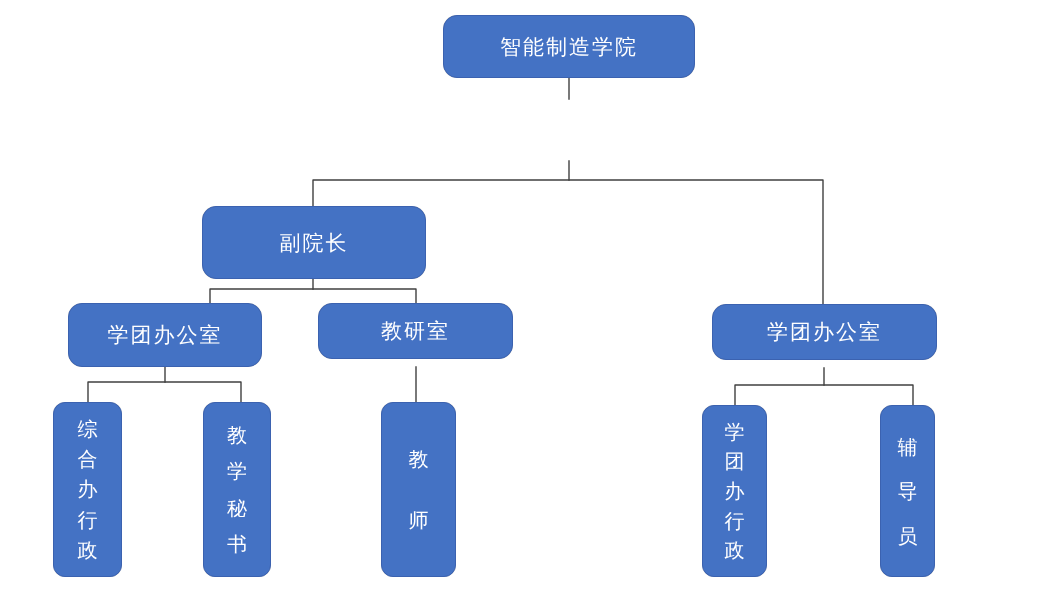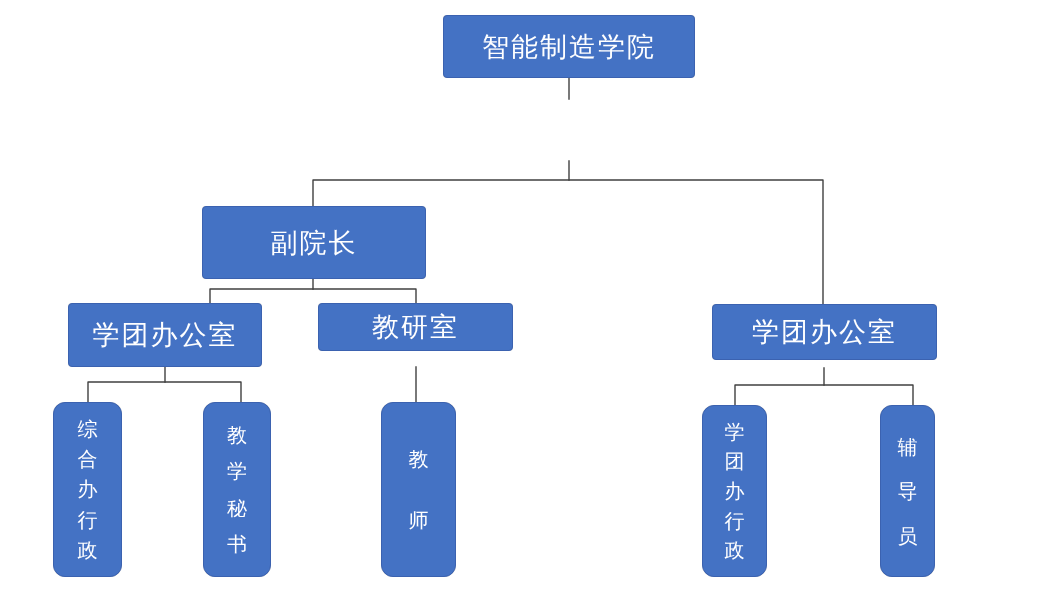--- a/index.html
+++ b/index.html
@@ -14,46 +14,46 @@
   #edges {
     position: absolute;
     left: 0; top: 0;
     width: 1050px; height: 590px;
   }
   .node {
     position: absolute;
     box-sizing: border-box;
     background: #4472C4;
     border: 1px solid #3B62B0;
-    border-radius: 4px;
+    border-radius: 14px;
     color: #ffffff;
     display: flex;
     align-items: center;
     justify-content: center;
-    font-size: 27px;
+    font-size: 21px;
     letter-spacing: 2px;
     text-align: center;
     box-shadow: 0 0 0.5px rgba(0,0,0,0.25);
   }
   .vnode {
     flex-direction: column;
     justify-content: space-evenly;
     font-size: 20px;
     letter-spacing: 0;
     border-radius: 12px;
     padding: 6px 0;
   }
   .vnode span { display: block; line-height: 1; }
 
   
   #n-root              { left: 443px; top: 15px;  width: 252px; height: 63px; }
   #n-leaders           { left: 457px; top: 99px;  width: 225px; height: 62px; }
   #n-vice-dean         { left: 202px; top: 206px; width: 224px; height: 73px; }
   #n-general-office    { left: 68px;  top: 303px; width: 194px; height: 64px; }
-  #n-teach-research    { left: 318px; top: 303px; width: 195px; height: 48px; }
+  #n-teach-research    { left: 318px; top: 303px; width: 195px; height: 56px; }
   #n-student-office    { left: 712px; top: 304px; width: 225px; height: 56px; }
   #n-general-admin     { left: 53px;  top: 402px; width: 69px;  height: 175px; }
   #n-teach-secretary   { left: 203px; top: 402px; width: 68px;  height: 175px; }
   #n-teachers          { left: 381px; top: 402px; width: 75px;  height: 175px; }
   #n-student-admin     { left: 702px; top: 405px; width: 65px;  height: 172px; }
   #n-counselors        { left: 880px; top: 405px; width: 55px;  height: 172px; }
 </style>
 </head>
 <body>
 

